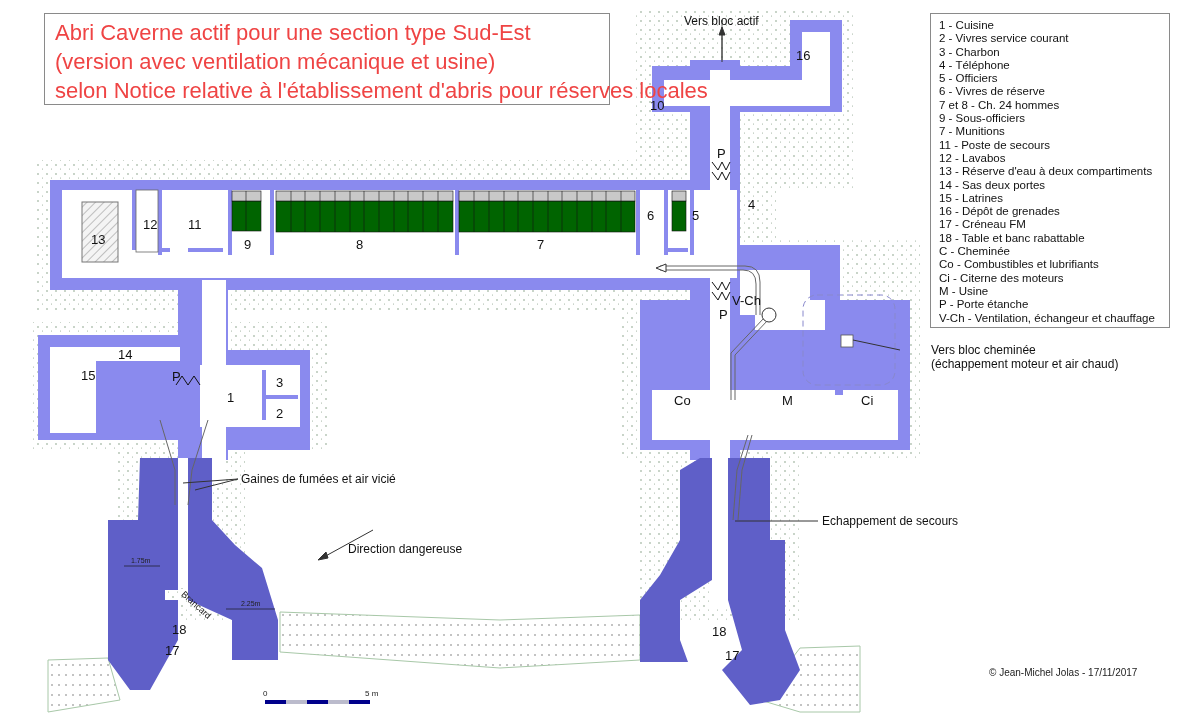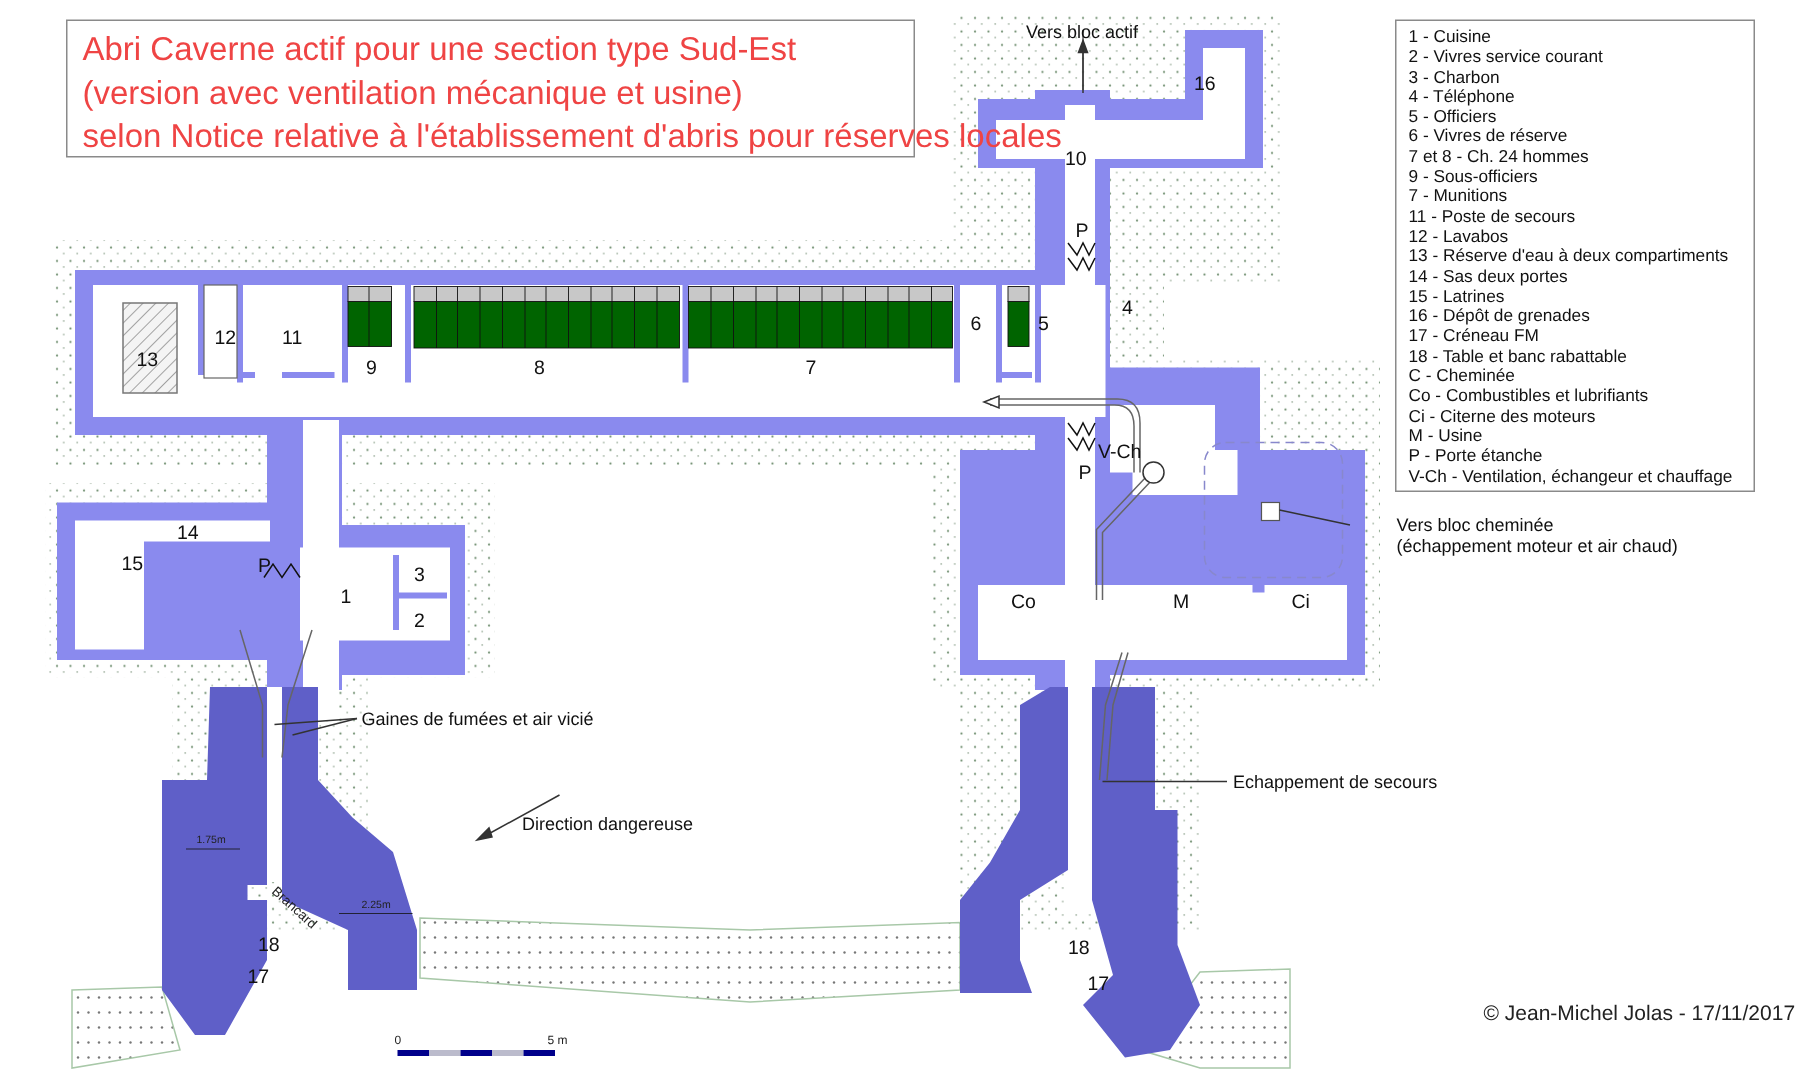--- a/index.html
+++ b/index.html
@@ -5,21 +5,21 @@
   html,body{margin:0;padding:0;background:#ffffff;}
   body{width:1200px;height:720px;position:relative;overflow:hidden;font-family:"Liberation Sans",sans-serif;color:#111;}
   #plan{position:absolute;left:0;top:0;width:1200px;height:720px;}
   .title-box{position:absolute;left:44px;top:13px;width:566px;height:92px;border:1px solid #8a8a8a;background:#fff;box-sizing:border-box;padding:4px 10px;}
   .title-box div{font-size:22px;line-height:29px;white-space:nowrap;color:#ef4444;}
   .legend-box{position:absolute;left:930px;top:13px;width:240px;height:315px;border:1px solid #8a8a8a;background:#fff;box-sizing:border-box;padding:5px 8px;}
   .legend-box div{font-size:11.5px;line-height:13.3px;white-space:nowrap;color:#111;}
   .lbl{position:absolute;font-size:12px;white-space:nowrap;color:#111;}
   .room{position:absolute;font-size:13px;color:#111;white-space:nowrap;}
   .small{position:absolute;font-size:7px;color:#222;white-space:nowrap;}
-  .copy{position:absolute;font-size:14px;color:#222;white-space:nowrap;}
+  .copy{position:absolute;font-size:10px;color:#222;white-space:nowrap;}
 </style>
 </head>
 <body>
 
 <svg id="plan" viewBox="0 0 1200 720" xmlns="http://www.w3.org/2000/svg">
   <defs>
     <pattern id="dots" width="9" height="9" patternUnits="userSpaceOnUse">
       <rect width="9" height="9" fill="#ffffff"></rect>
       <circle cx="2" cy="3" r="0.7" fill="#6a8a6a"></circle>
       <circle cx="6.5" cy="7" r="0.5" fill="#8aa08a"></circle>
@@ -239,21 +239,21 @@
 
 <span class="room" style="left:227px;top:390px">1</span>
 <span class="room" style="left:276px;top:406px">2</span>
 <span class="room" style="left:276px;top:375px">3</span>
 <span class="room" style="left:748px;top:197px">4</span>
 <span class="room" style="left:692px;top:208px">5</span>
 <span class="room" style="left:647px;top:208px">6</span>
 <span class="room" style="left:537px;top:237px">7</span>
 <span class="room" style="left:356px;top:237px">8</span>
 <span class="room" style="left:244px;top:237px">9</span>
-<span class="room" style="left:710px;top:98px">10</span>
+<span class="room" style="left:650px;top:98px">10</span>
 <span class="room" style="left:188px;top:217px">11</span>
 <span class="room" style="left:143px;top:217px">12</span>
 <span class="room" style="left:91px;top:232px">13</span>
 <span class="room" style="left:118px;top:347px">14</span>
 <span class="room" style="left:81px;top:368px">15</span>
 <span class="room" style="left:796px;top:48px">16</span>
 <span class="room" style="left:165px;top:643px">17</span>
 <span class="room" style="left:172px;top:622px">18</span>
 <span class="room" style="left:725px;top:648px">17</span>
 <span class="room" style="left:712px;top:624px">18</span>

